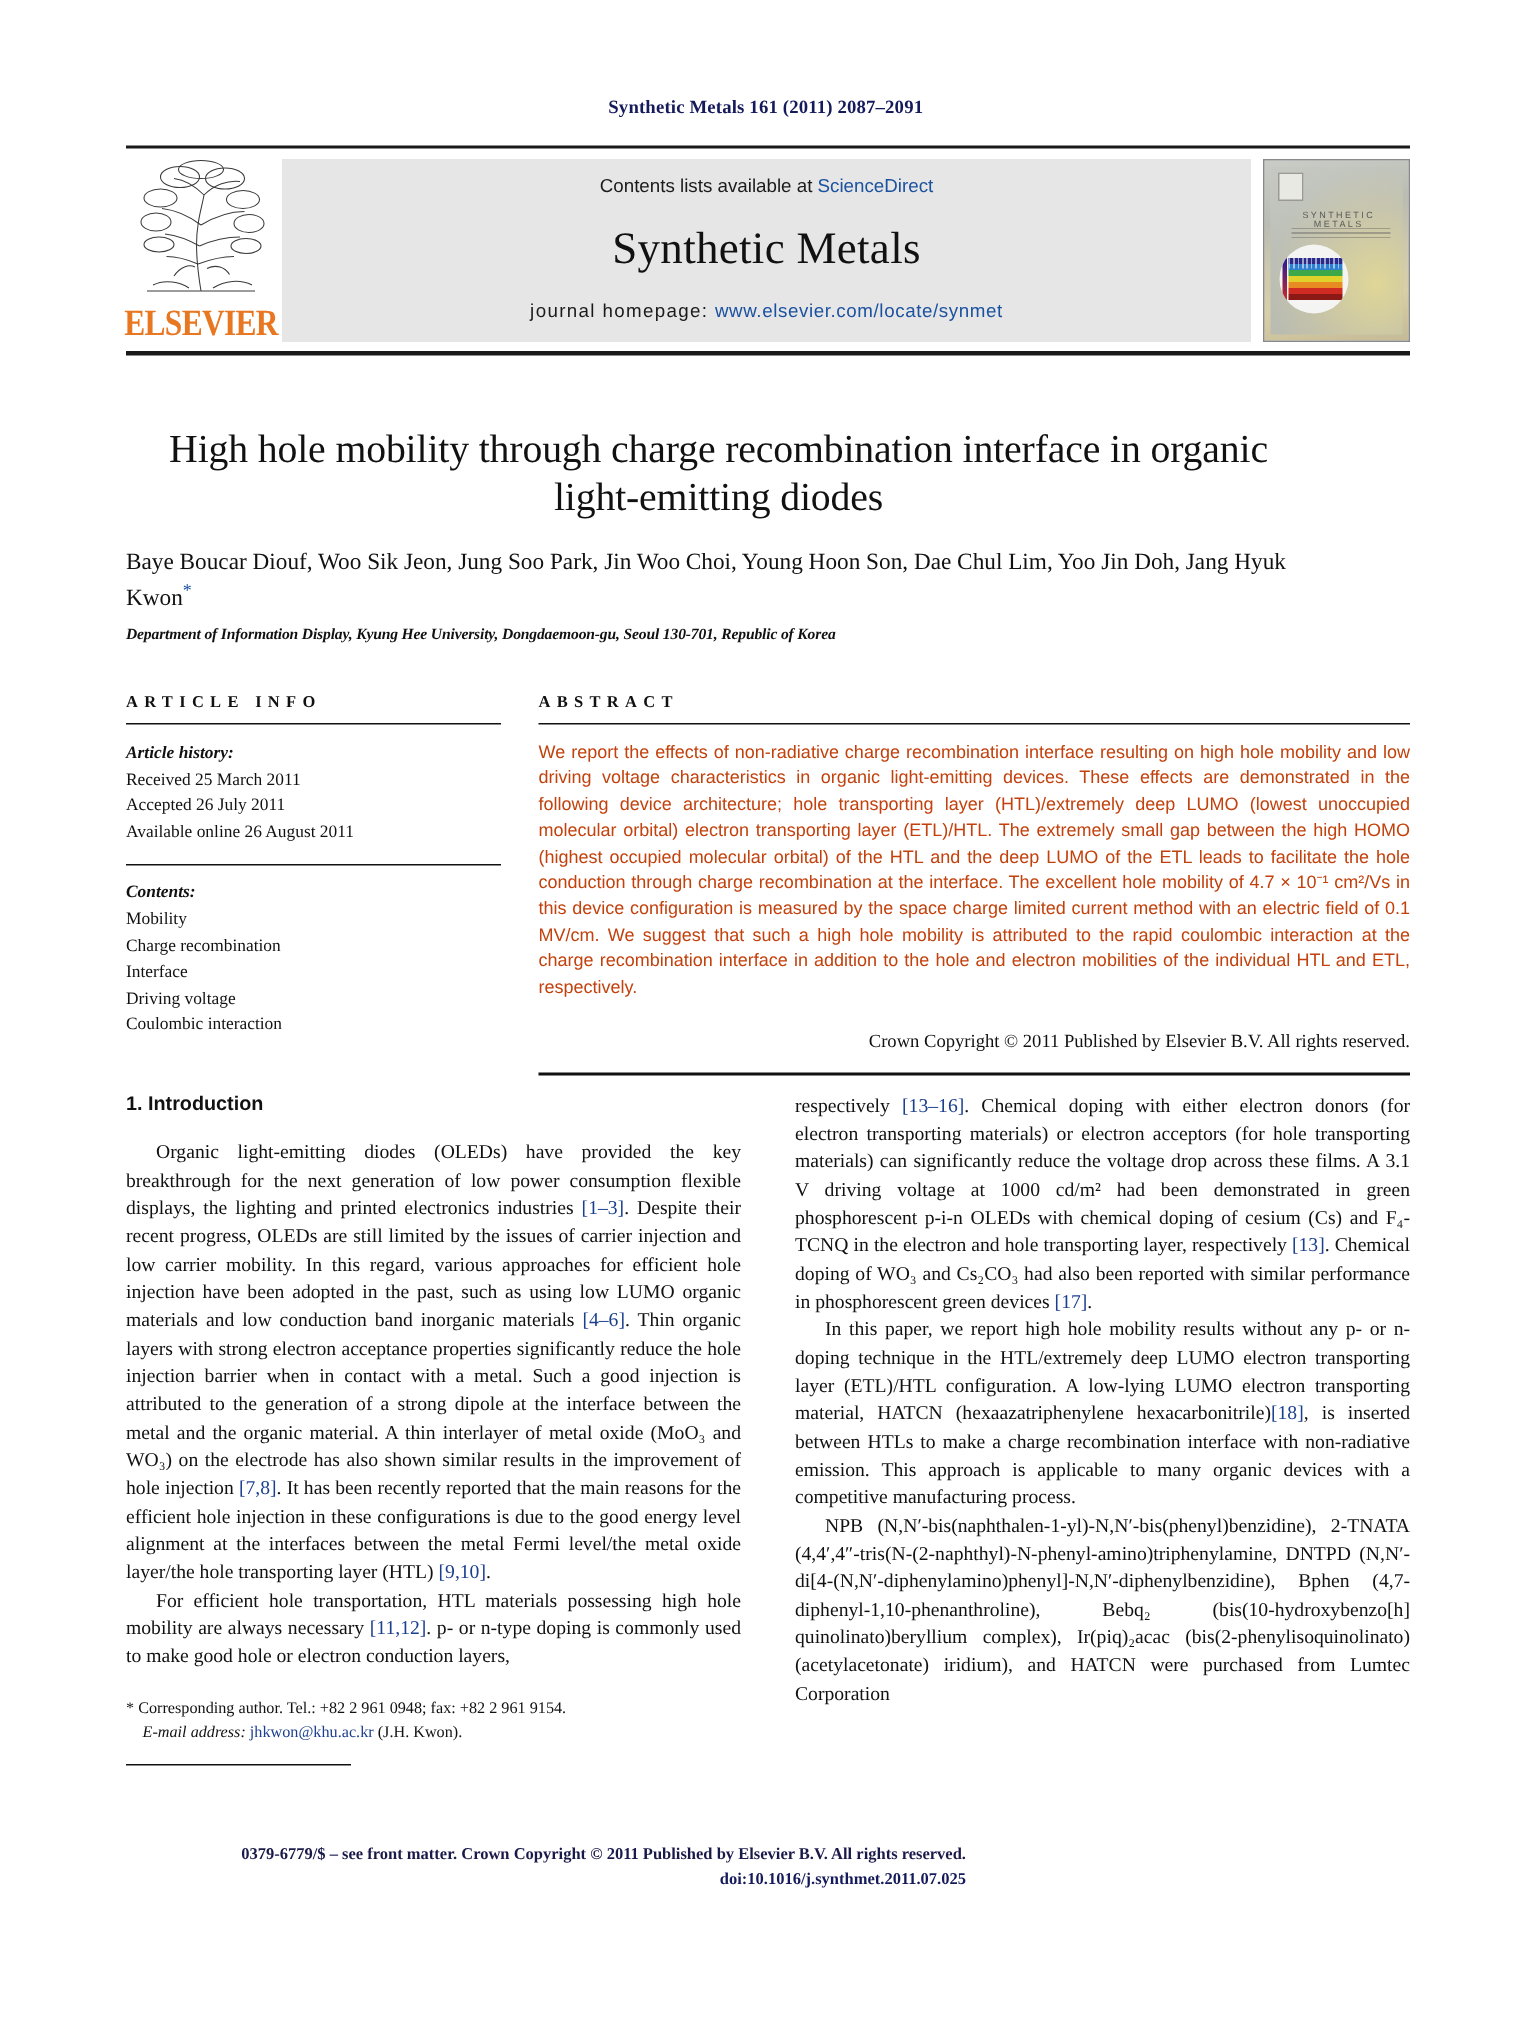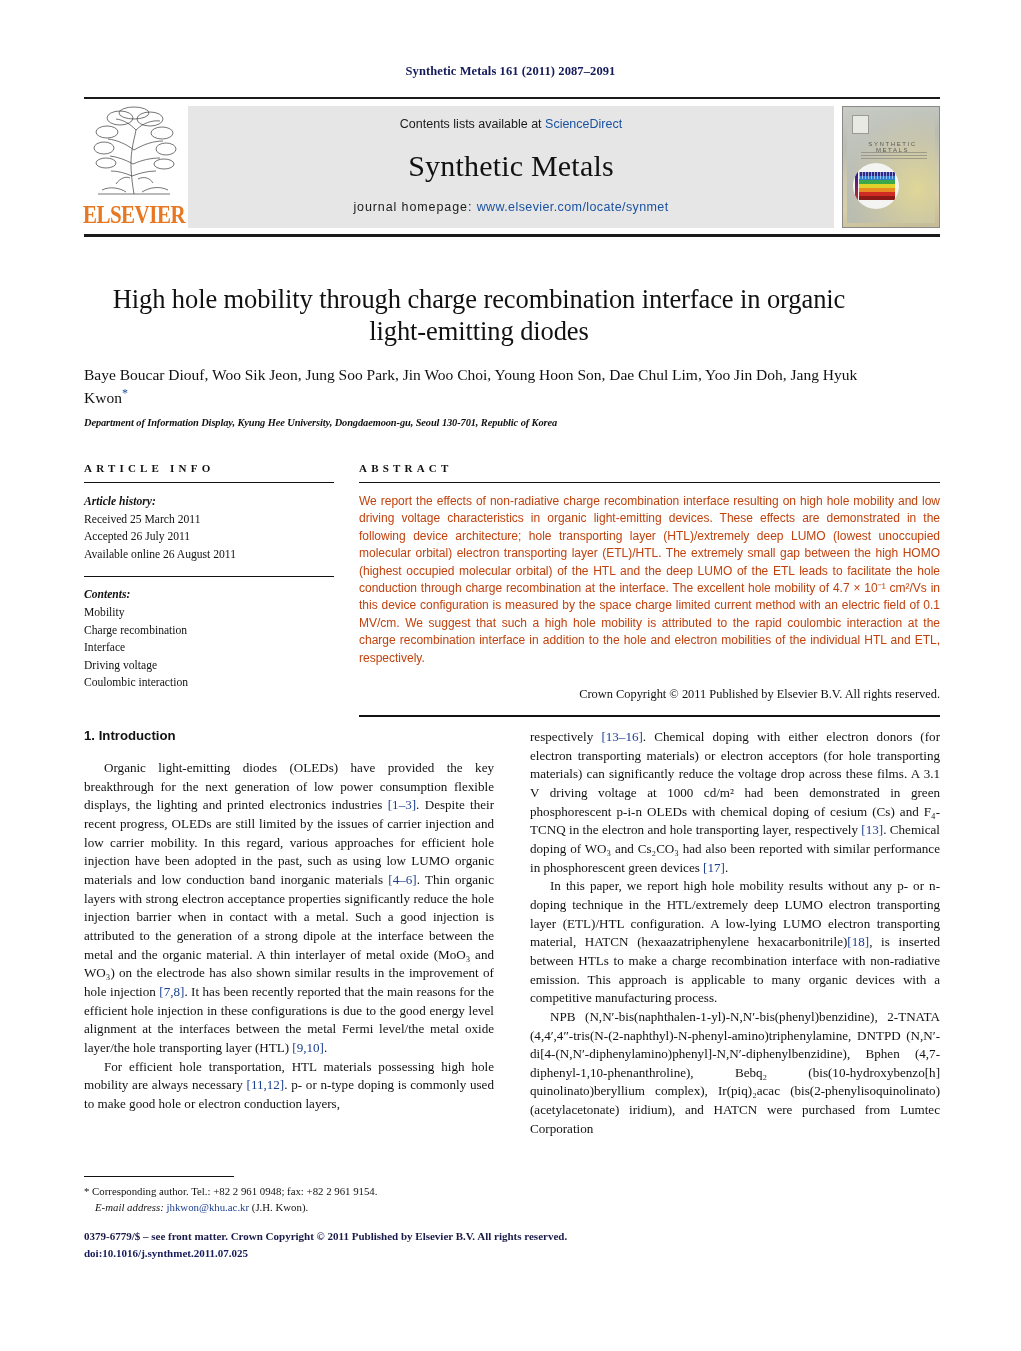--- a/index.html
+++ b/index.html
@@ -328,41 +328,42 @@
   .footnote-rule {
     position: absolute;
     left: 84px;
     top: 1176px;
     width: 150px;
     border-top: 1px solid #111;
   }
   .footnote {
     position: absolute;
     left: 84px;
-    top: 1184px;
+    top: 1132px;
     width: 420px;
     font-family: "Liberation Serif", serif;
     font-size: 10.8px;
     line-height: 1.48;
     color: #111;
   }
   .footnote .ital { font-style: italic; }
   .footnote .mail { color: #1b3f8f; }
   .footnote .indent { padding-left: 11px; display: block; }
 
   .imprint {
     position: absolute;
     left: 84px;
     top: 1228px;
     width: 560px;
     font-family: "Liberation Serif", serif;
     font-size: 11px;
     line-height: 1.55;
     color: #1a1a4a;
     font-weight: bold;
+    text-align: right;
   }
   .imprint .doi { color: #151a5a; }
 </style>
 </head>
 <body>
 
 <div class="page">
 
   <div class="running-head">Synthetic Metals 161 (2011) 2087–2091</div>
 

